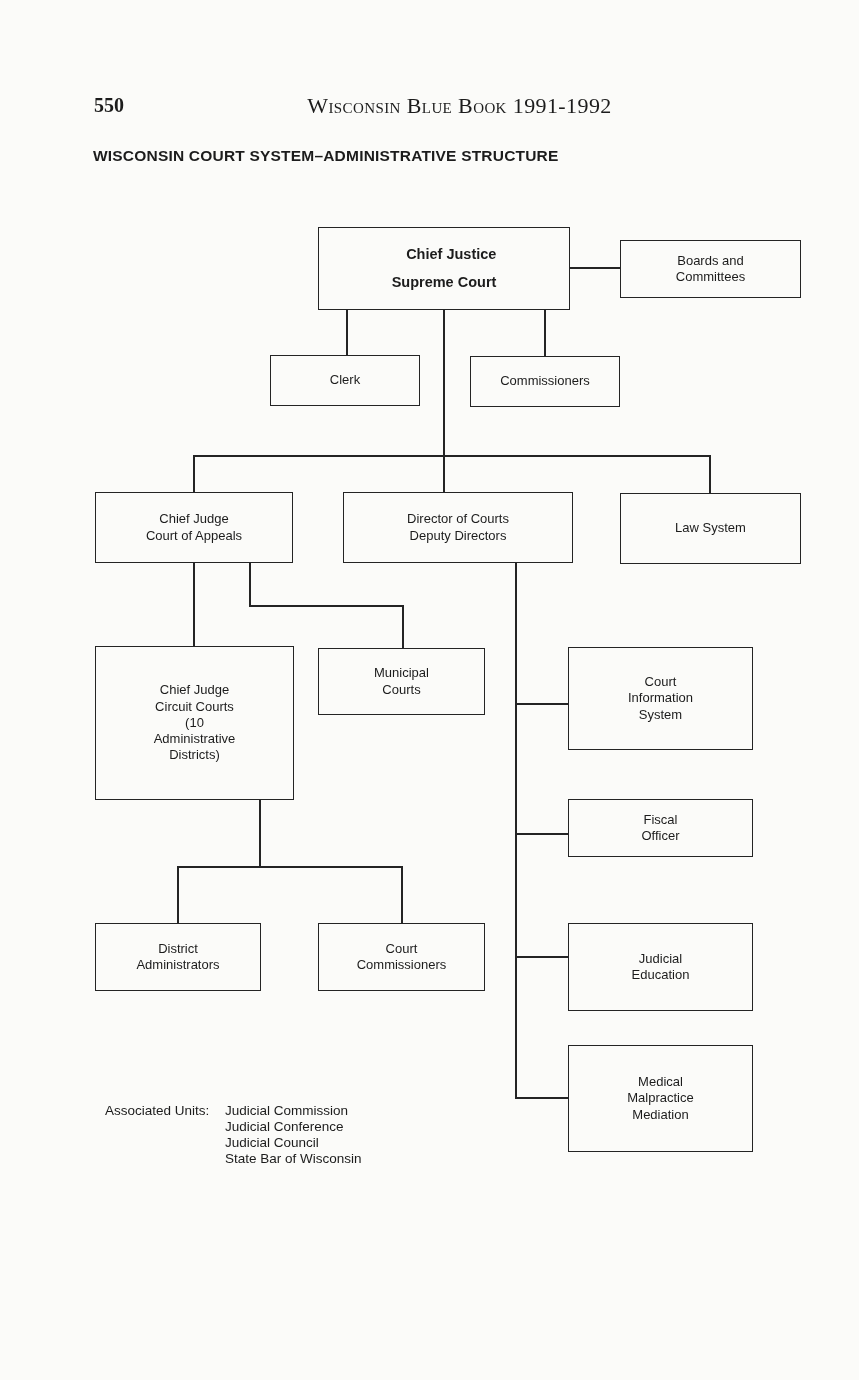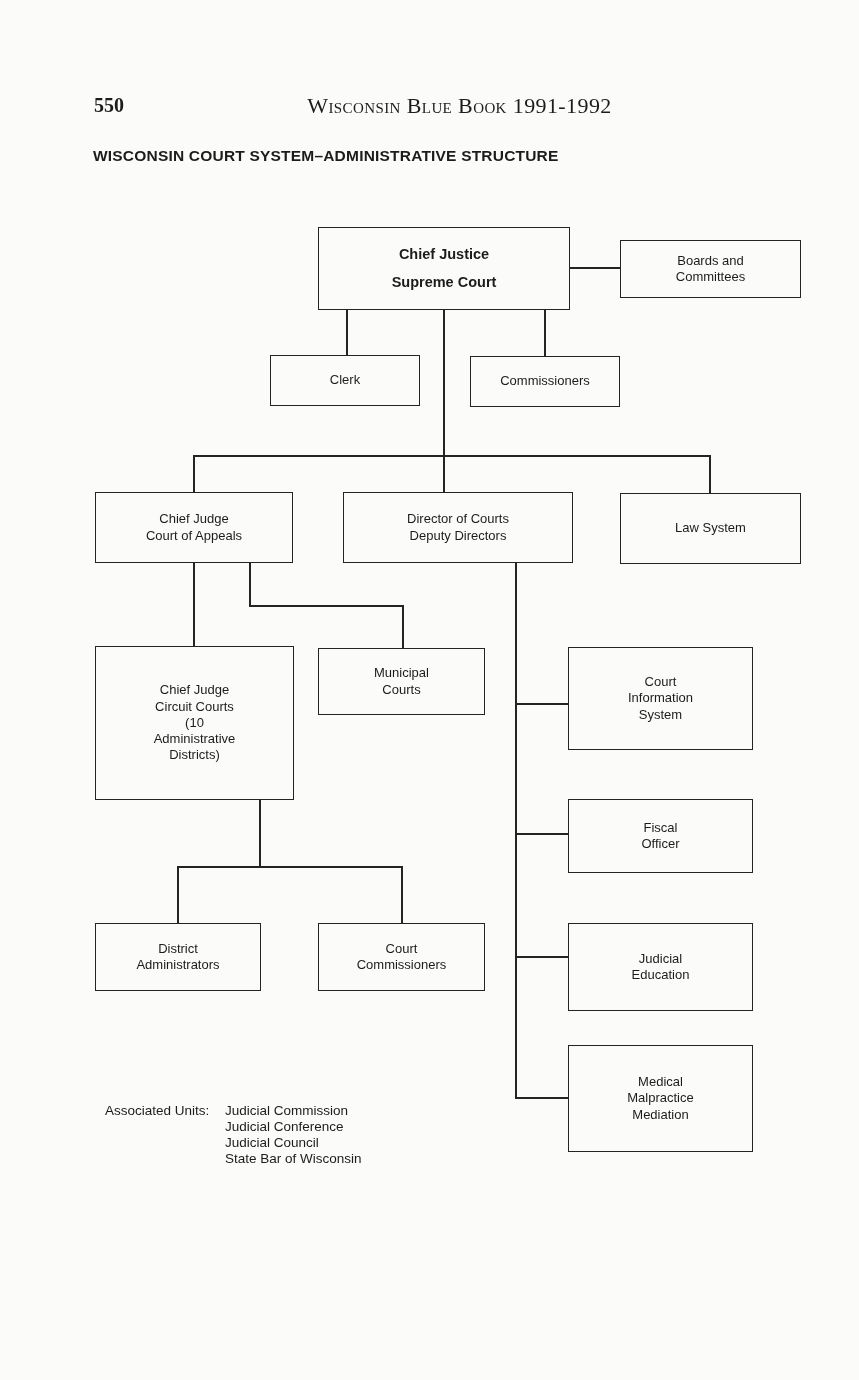--- a/index.html
+++ b/index.html
@@ -100,21 +100,21 @@
   <div class="vline" style="left:515px; top:563px; height:536px;"></div>
   <div class="hline" style="left:515px; top:703px; width:54px;"></div>
   <div class="hline" style="left:515px; top:833px; width:54px;"></div>
   <div class="hline" style="left:515px; top:956px; width:54px;"></div>
   <div class="hline" style="left:515px; top:1097px; width:54px;"></div>
   <div class="vline" style="left:259px; top:800px; height:67px;"></div>
   <div class="hline" style="left:177px; top:866px; width:226px;"></div>
   <div class="vline" style="left:177px; top:866px; height:58px;"></div>
   <div class="vline" style="left:401px; top:866px; height:58px;"></div>
 
-  <div class="box box-lg" style="left:318px; top:227px; width:252px; height:83px;">Chief Justice
+  <div class="box box-lg" style="left:318px; top:227px; width:252px; height:83px;text-align:right;">Chief Justice
 Supreme Court</div>
 
   <div class="box" style="left:620px; top:240px; width:181px; height:58px;">Boards and
 Committees</div>
 
   <div class="box" style="left:270px; top:355px; width:150px; height:51px;">Clerk</div>
 
   <div class="box" style="left:470px; top:356px; width:150px; height:51px;">Commissioners</div>
 
   <div class="box" style="left:95px; top:492px; width:198px; height:71px;">Chief Judge
@@ -131,21 +131,21 @@
 Administrative
 Districts)</div>
 
   <div class="box" style="left:318px; top:648px; width:167px; height:67px;">Municipal
 Courts</div>
 
   <div class="box" style="left:568px; top:647px; width:185px; height:103px;">Court
 Information
 System</div>
 
-  <div class="box" style="left:568px; top:799px; width:185px; height:74px;">Fiscal
+  <div class="box" style="left:568px; top:799px; width:185px; height:58px;">Fiscal
 Officer</div>
 
   <div class="box" style="left:568px; top:923px; width:185px; height:88px;">Judicial
 Education</div>
 
   <div class="box" style="left:95px; top:923px; width:166px; height:68px;">District
 Administrators</div>
 
   <div class="box" style="left:318px; top:923px; width:167px; height:68px;">Court
 Commissioners</div>

